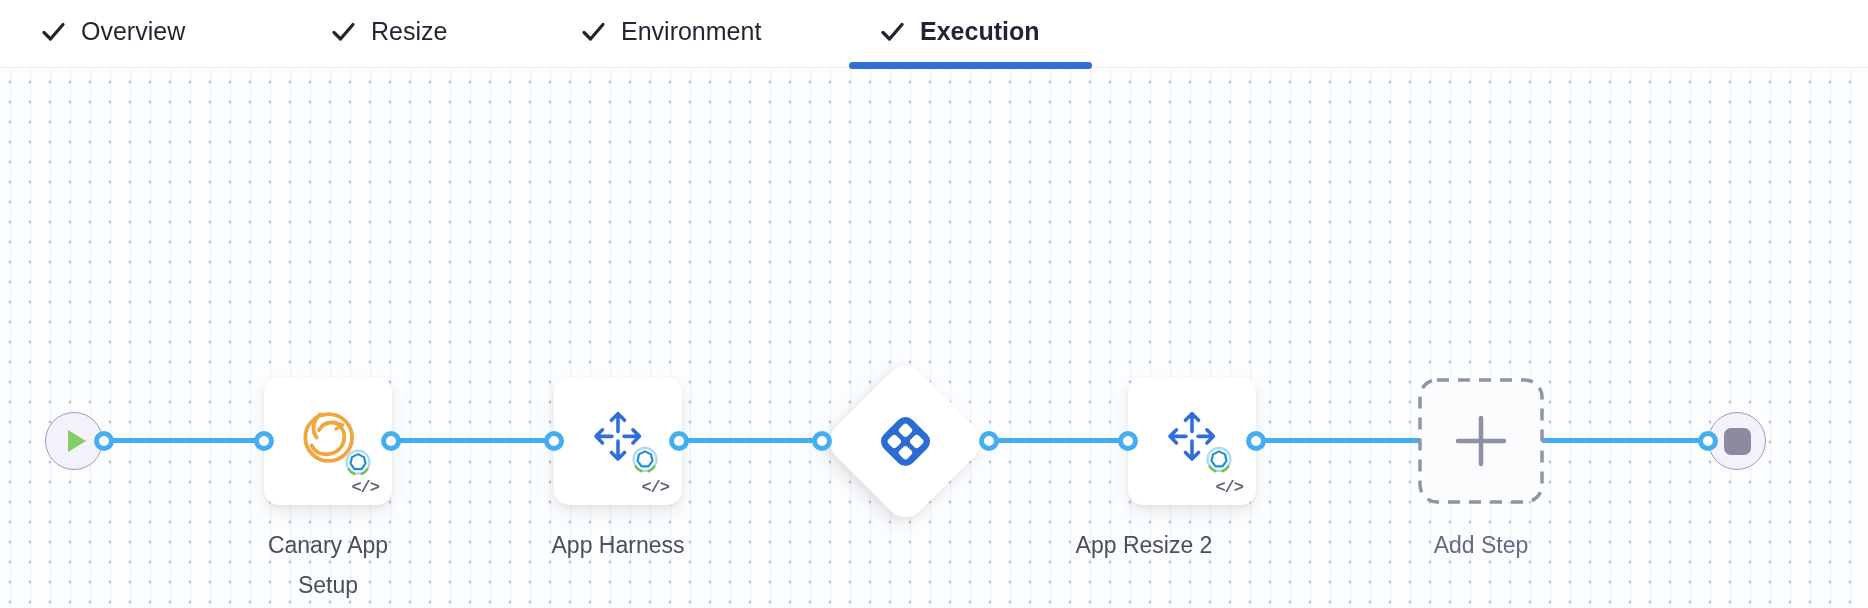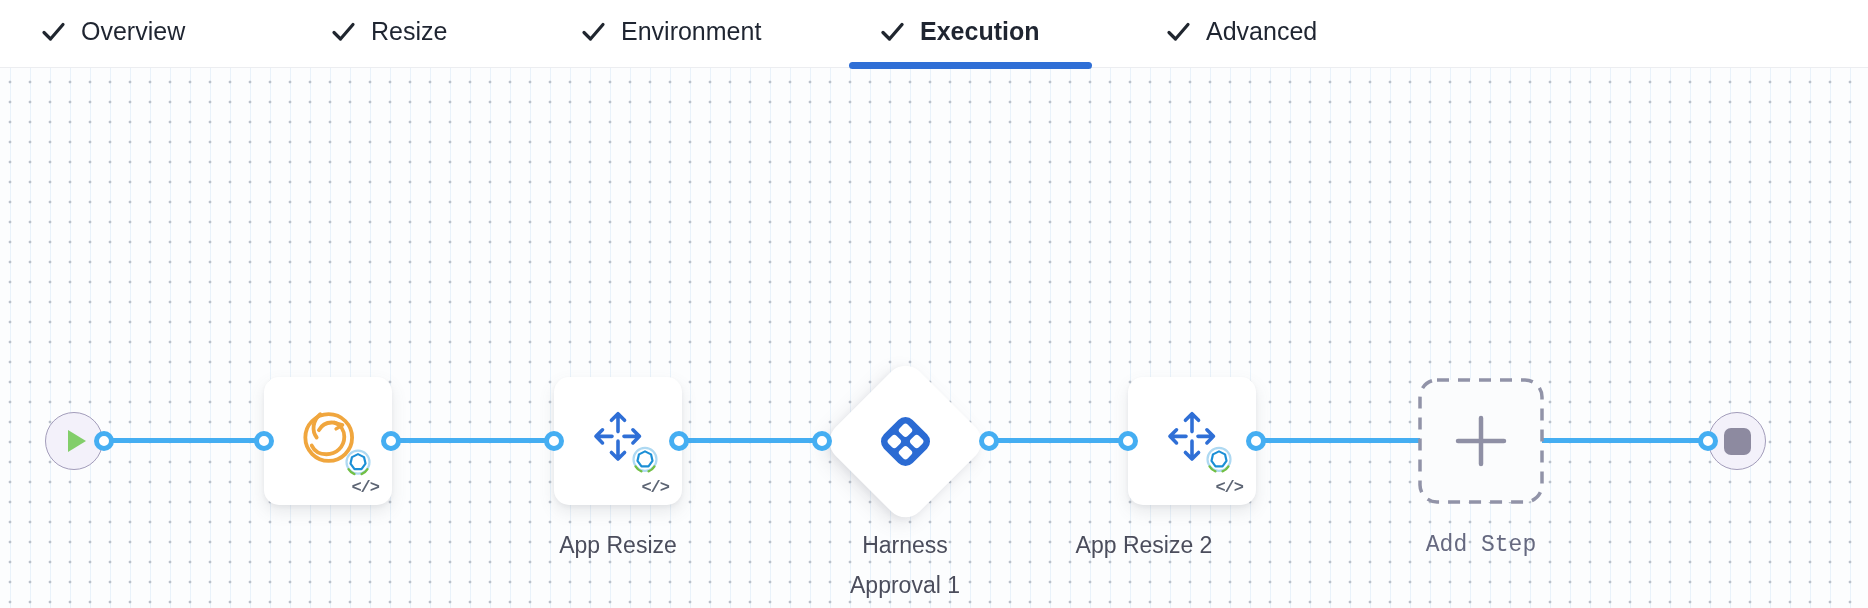--- a/index.html
+++ b/index.html
@@ -56,21 +56,21 @@
              box-shadow:0 3px 6px rgba(40,41,61,.05), 0 8px 18px rgba(96,97,112,.14);
              z-index:2; cursor:pointer; }
   .diamond-logo { position:absolute; left:873px; top:341px; width:65px; height:65px; z-index:3; pointer-events:none; }
 
   
   .add-step { position:absolute; left:1417px; top:309px; width:128px; height:128px; z-index:2; cursor:pointer; }
 
   
   .step-label { position:absolute; top:457px; width:170px; text-align:center;
                 font-size:23px; line-height:40px; color:var(--label-gray,#4b4d5c); z-index:2; }
-  .step-label.dim { color:#666980;font-family:Liberation Mono, monospace; }
+  .step-label.dim { color:#666980; }
 </style>
 </head>
 <body>
 
 <div id="app">
 
   <div class="tabbar">
     <div class="tab" style="left:40px">
       <svg class="check" viewBox="0 0 27 27" fill="none">
           <path d="M4 14.5 L10.5 21 L23 6.5" stroke="#20262f" stroke-width="3.2" stroke-linecap="round" stroke-linejoin="round"></path>
@@ -87,26 +87,20 @@
       <svg class="check" viewBox="0 0 27 27" fill="none">
           <path d="M4 14.5 L10.5 21 L23 6.5" stroke="#20262f" stroke-width="3.2" stroke-linecap="round" stroke-linejoin="round"></path>
         </svg>
       <span>Environment</span>
     </div>
     <div class="tab active" style="left:879px">
       <svg class="check" viewBox="0 0 27 27" fill="none">
           <path d="M4 14.5 L10.5 21 L23 6.5" stroke="#20262f" stroke-width="3.4" stroke-linecap="round" stroke-linejoin="round"></path>
         </svg>
       <span>Execution</span>
-    </div>
-    <div class="tab" style="left:1165px">
-      <svg class="check" viewBox="0 0 27 27" fill="none">
-          <path d="M4 14.5 L10.5 21 L23 6.5" stroke="#20262f" stroke-width="3.2" stroke-linecap="round" stroke-linejoin="round"></path>
-        </svg>
-      <span>Advanced</span>
     </div>
     <div class="tab-underline"></div>
   </div>
 
   <div class="canvas">
 
     <div class="edge" style="left:104px;width:160px"></div>
     <div class="edge" style="left:391px;width:163px"></div>
     <div class="edge" style="left:679px;width:143px"></div>
     <div class="edge" style="left:989px;width:139px"></div>
@@ -205,19 +199,19 @@
     <div class="ring" style="left:254px"></div>
     <div class="ring" style="left:381px"></div>
     <div class="ring" style="left:544px"></div>
     <div class="ring" style="left:669px"></div>
     <div class="ring" style="left:812px"></div>
     <div class="ring" style="left:979px"></div>
     <div class="ring" style="left:1118px"></div>
     <div class="ring" style="left:1246px"></div>
     <div class="ring" style="left:1698px"></div>
 
-    <div class="step-label" style="left:533px">App Resize</div>
-    <div class="step-label" style="left:820px">Harness Approval 1</div>
+    <div class="step-label" style="left:243px">Canary App Setup</div>
+    <div class="step-label" style="left:533px">App Harness</div>
     <div class="step-label" style="left:1059px">App Resize 2</div>
     <div class="step-label dim" style="left:1396px">Add Step</div>
 
   </div>
 </div>
 
 </body></html>

